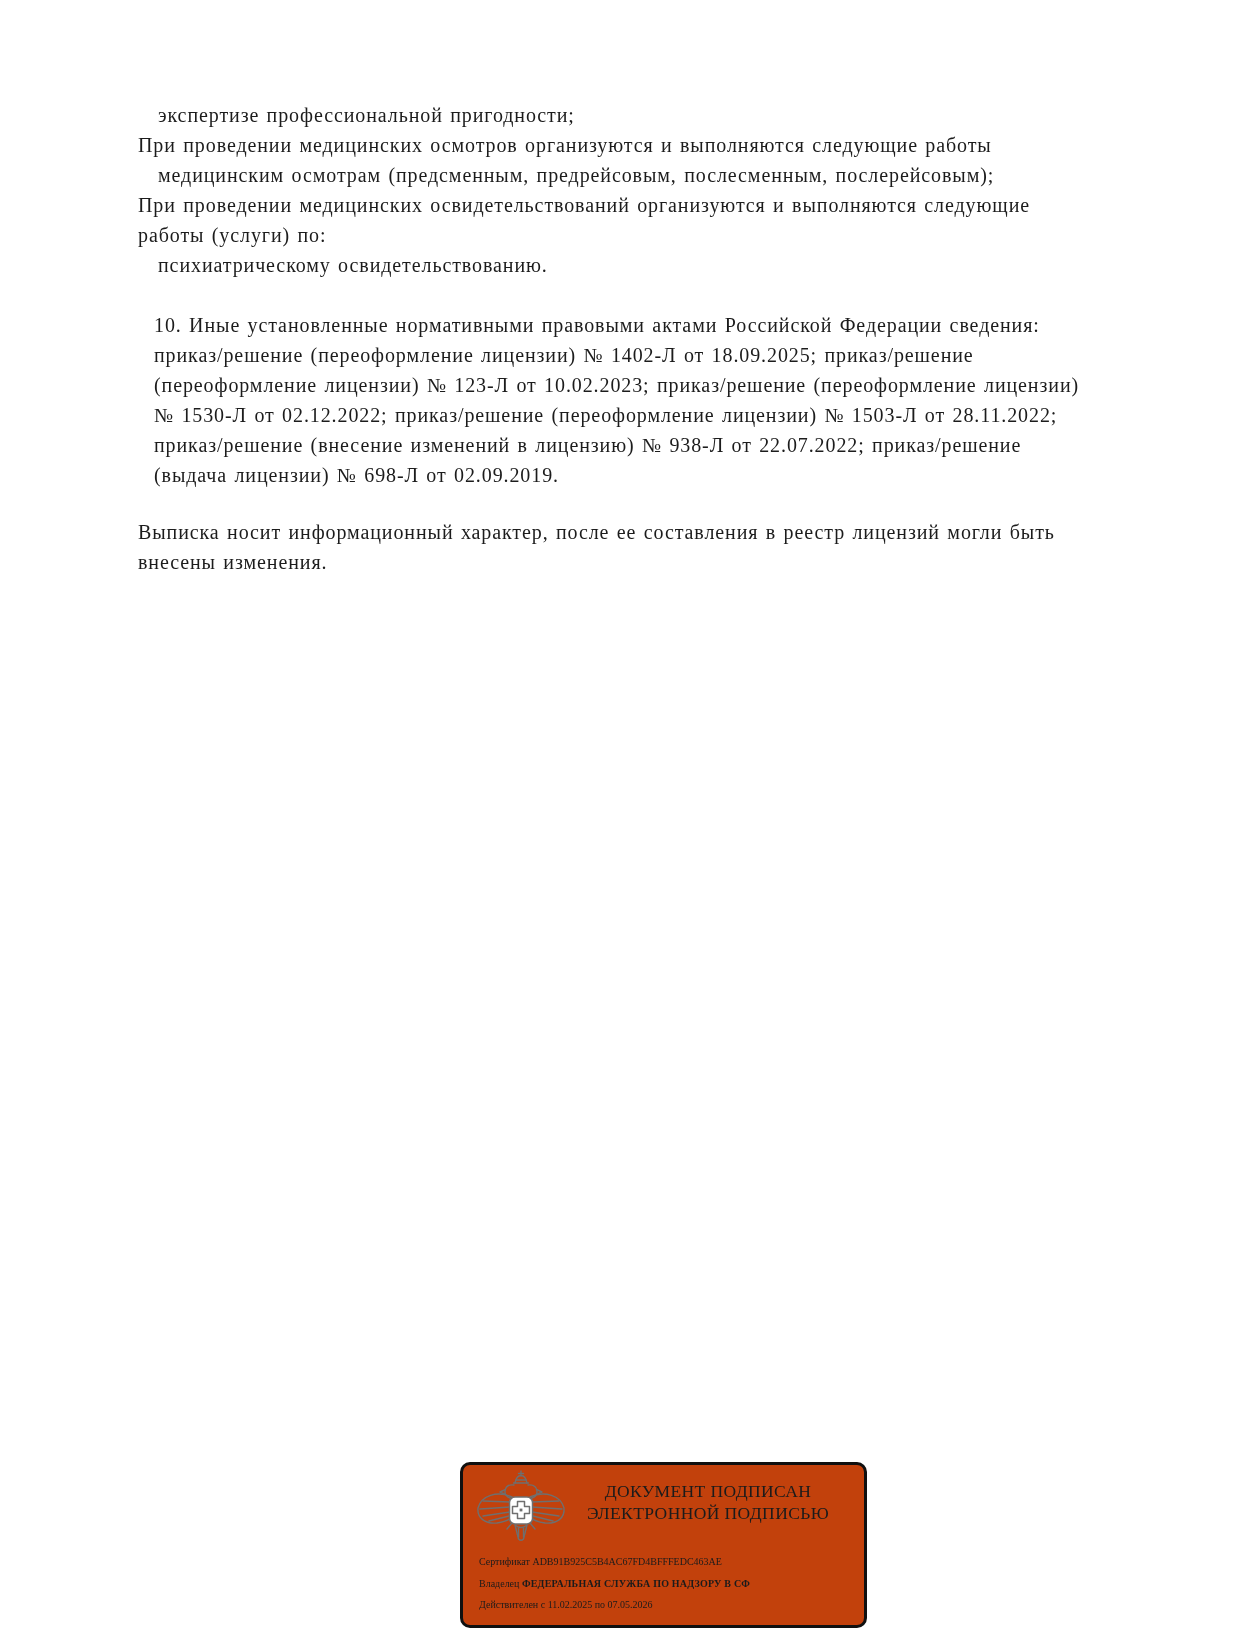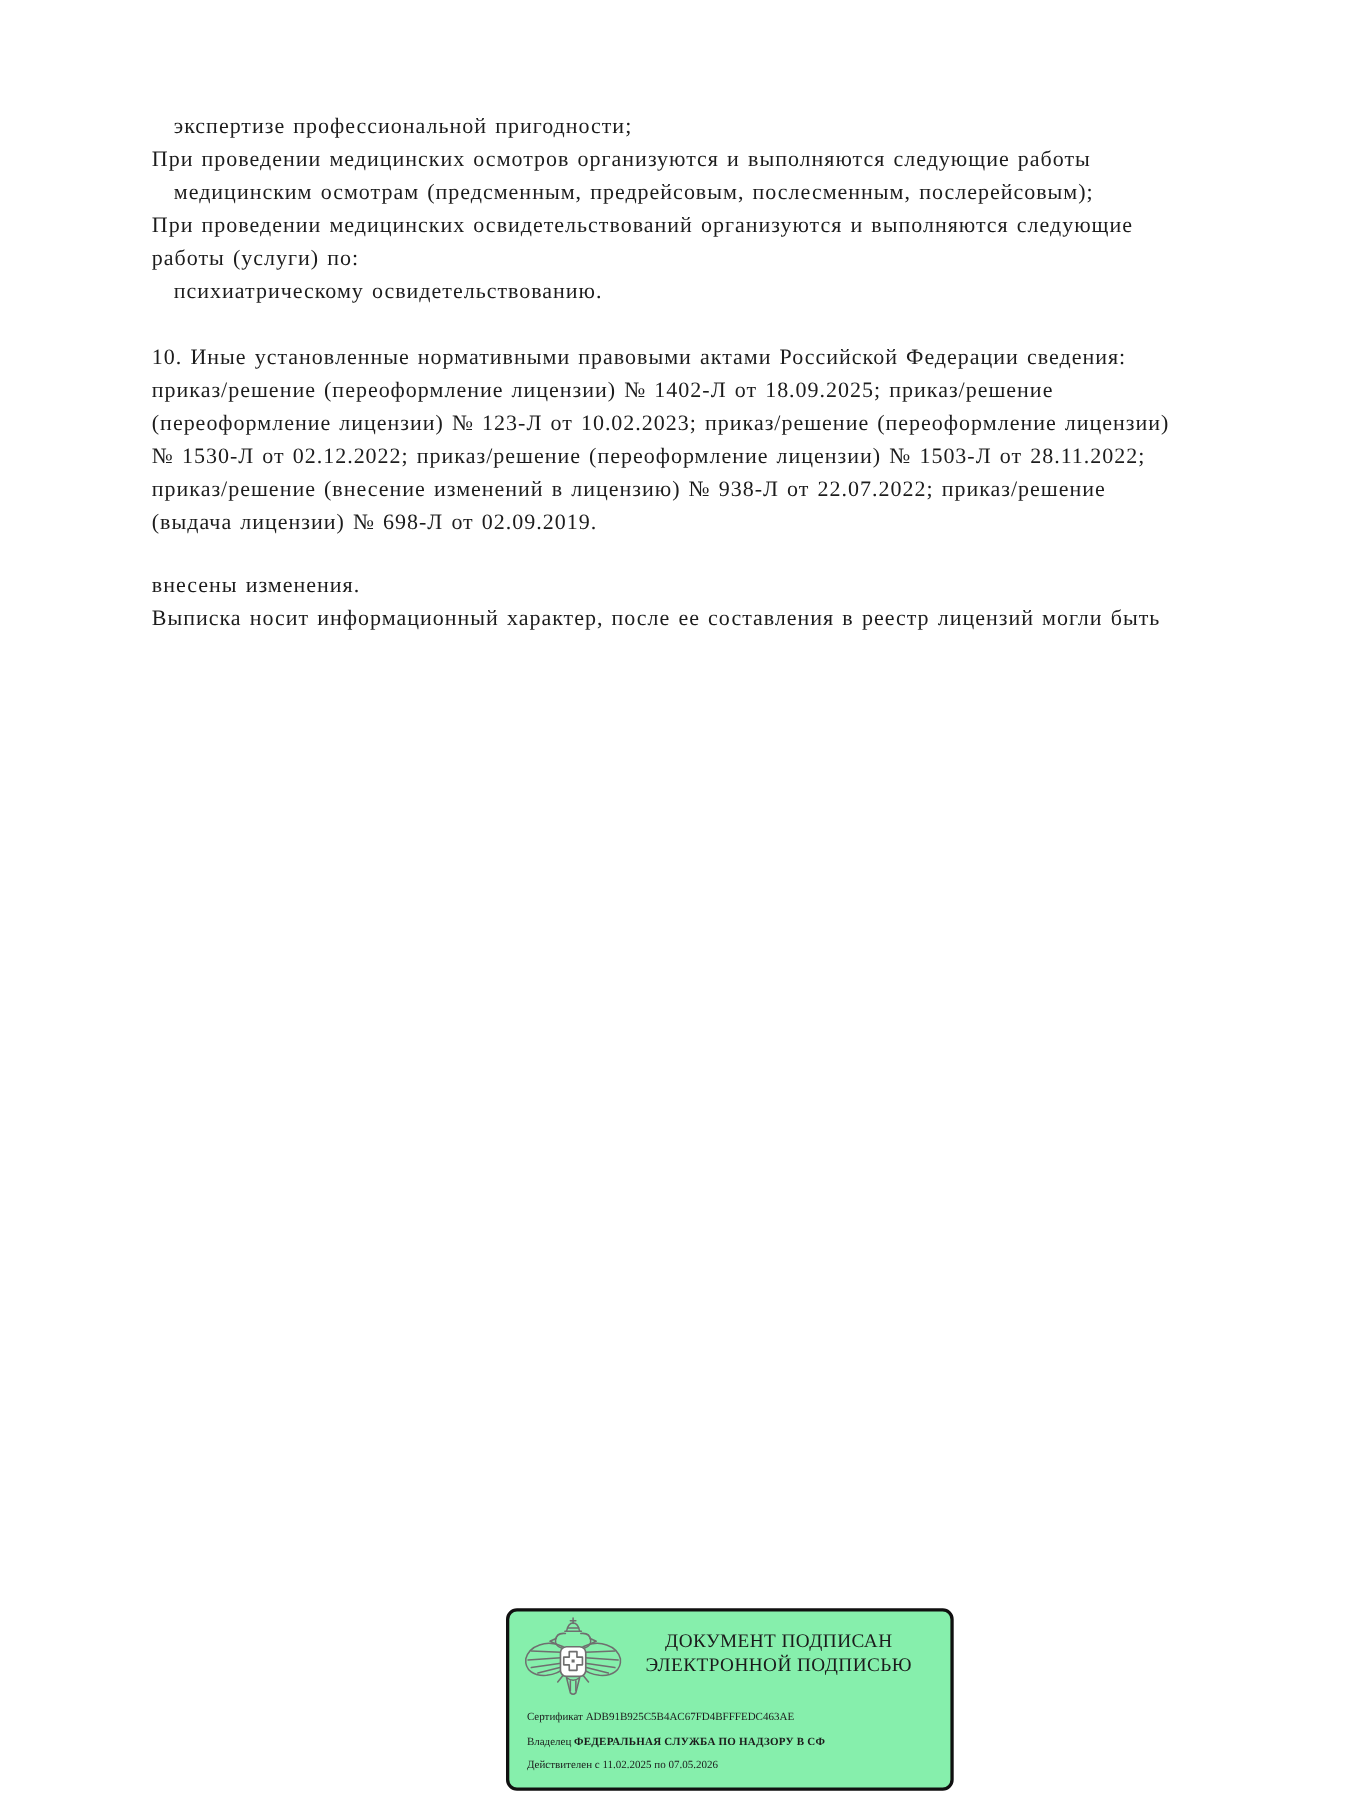--- a/index.html
+++ b/index.html
@@ -20,32 +20,32 @@
   .doc-text {
     position: absolute;
     left: 138px; top: 100px;
     width: 1070px;
     font-size: 20px;
     line-height: 30px;
     letter-spacing: 0.9px;
     word-spacing: 1.5px;
   }
   .para { margin: 0 0 30px 0; }
-  .para.tight { margin-bottom: 27px; }
+  .para.tight { margin-bottom: 27px; margin-left: 16px; }
   .line { height: 30px; white-space: nowrap; }
   .line.indent { padding-left: 20px; }
 
   
   .sign-box {
     position: absolute;
     left: 460px; top: 1462px;
     width: 407px; height: 166px;
     border: 3px solid #101010;
     border-radius: 10px;
-    background: #86efac;
+    background: #c2410c;
     box-sizing: border-box;
     overflow: hidden;
   }
   .emblem {
     position: absolute;
     left: 12px; top: 5px;
     width: 92px; height: 78px;
   }
   .sign-title {
     position: absolute;
@@ -88,22 +88,22 @@
     <div class="para tight">
       <div class="line">10. Иные установленные нормативными правовыми актами Российской Федерации сведения:</div>
       <div class="line">приказ/решение (переоформление лицензии) № 1402-Л от 18.09.2025; приказ/решение</div>
       <div class="line">(переоформление лицензии) № 123-Л от 10.02.2023; приказ/решение (переоформление лицензии)</div>
       <div class="line">№ 1530-Л от 02.12.2022; приказ/решение (переоформление лицензии) № 1503-Л от 28.11.2022;</div>
       <div class="line">приказ/решение (внесение изменений в лицензию) № 938-Л от 22.07.2022; приказ/решение</div>
       <div class="line">(выдача лицензии) № 698-Л от 02.09.2019.</div>
     </div>
 
     <div class="para">
+      <div class="line">Выписка носит информационный характер, после ее составления в реестр лицензий могли быть</div>
       <div class="line">внесены изменения.</div>
-      <div class="line">Выписка носит информационный характер, после ее составления в реестр лицензий могли быть</div>
     </div>
 
   </div>
 
   <div class="sign-box">
 
     <svg class="emblem" viewBox="0 0 92 78">
       <g fill="none" stroke="#6f6f6f" stroke-width="1.4" stroke-linecap="round" stroke-linejoin="round">
 
         <path d="M46 1 v5 M43.5 3.5 h5"></path>

